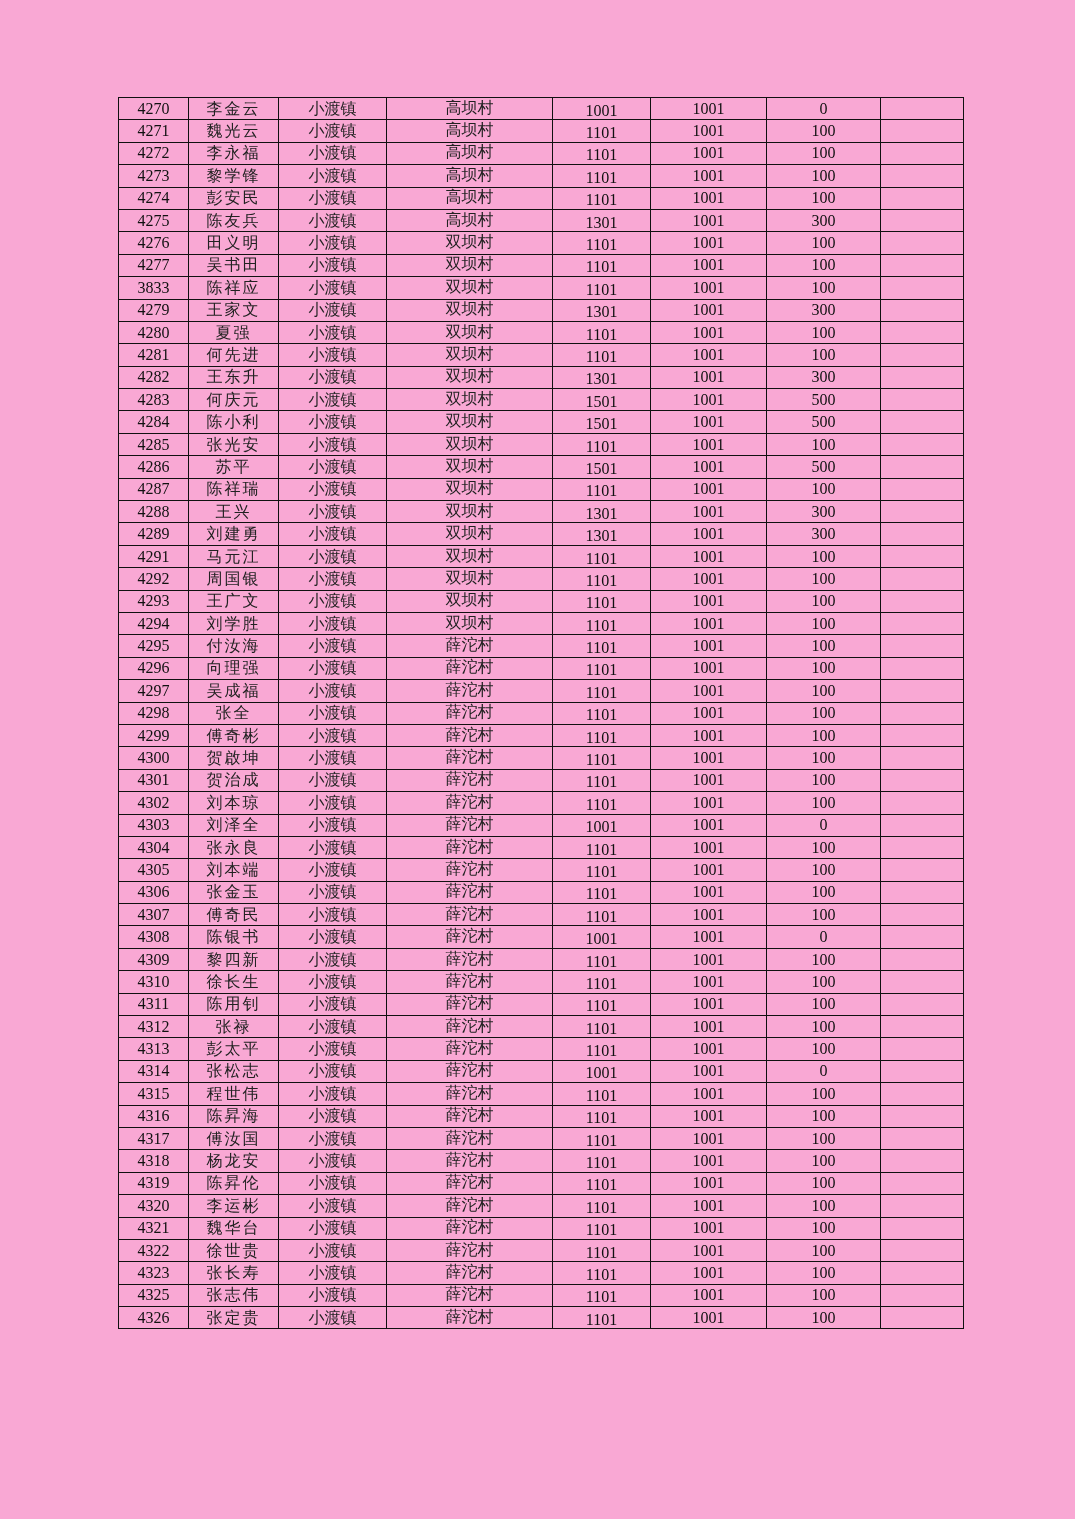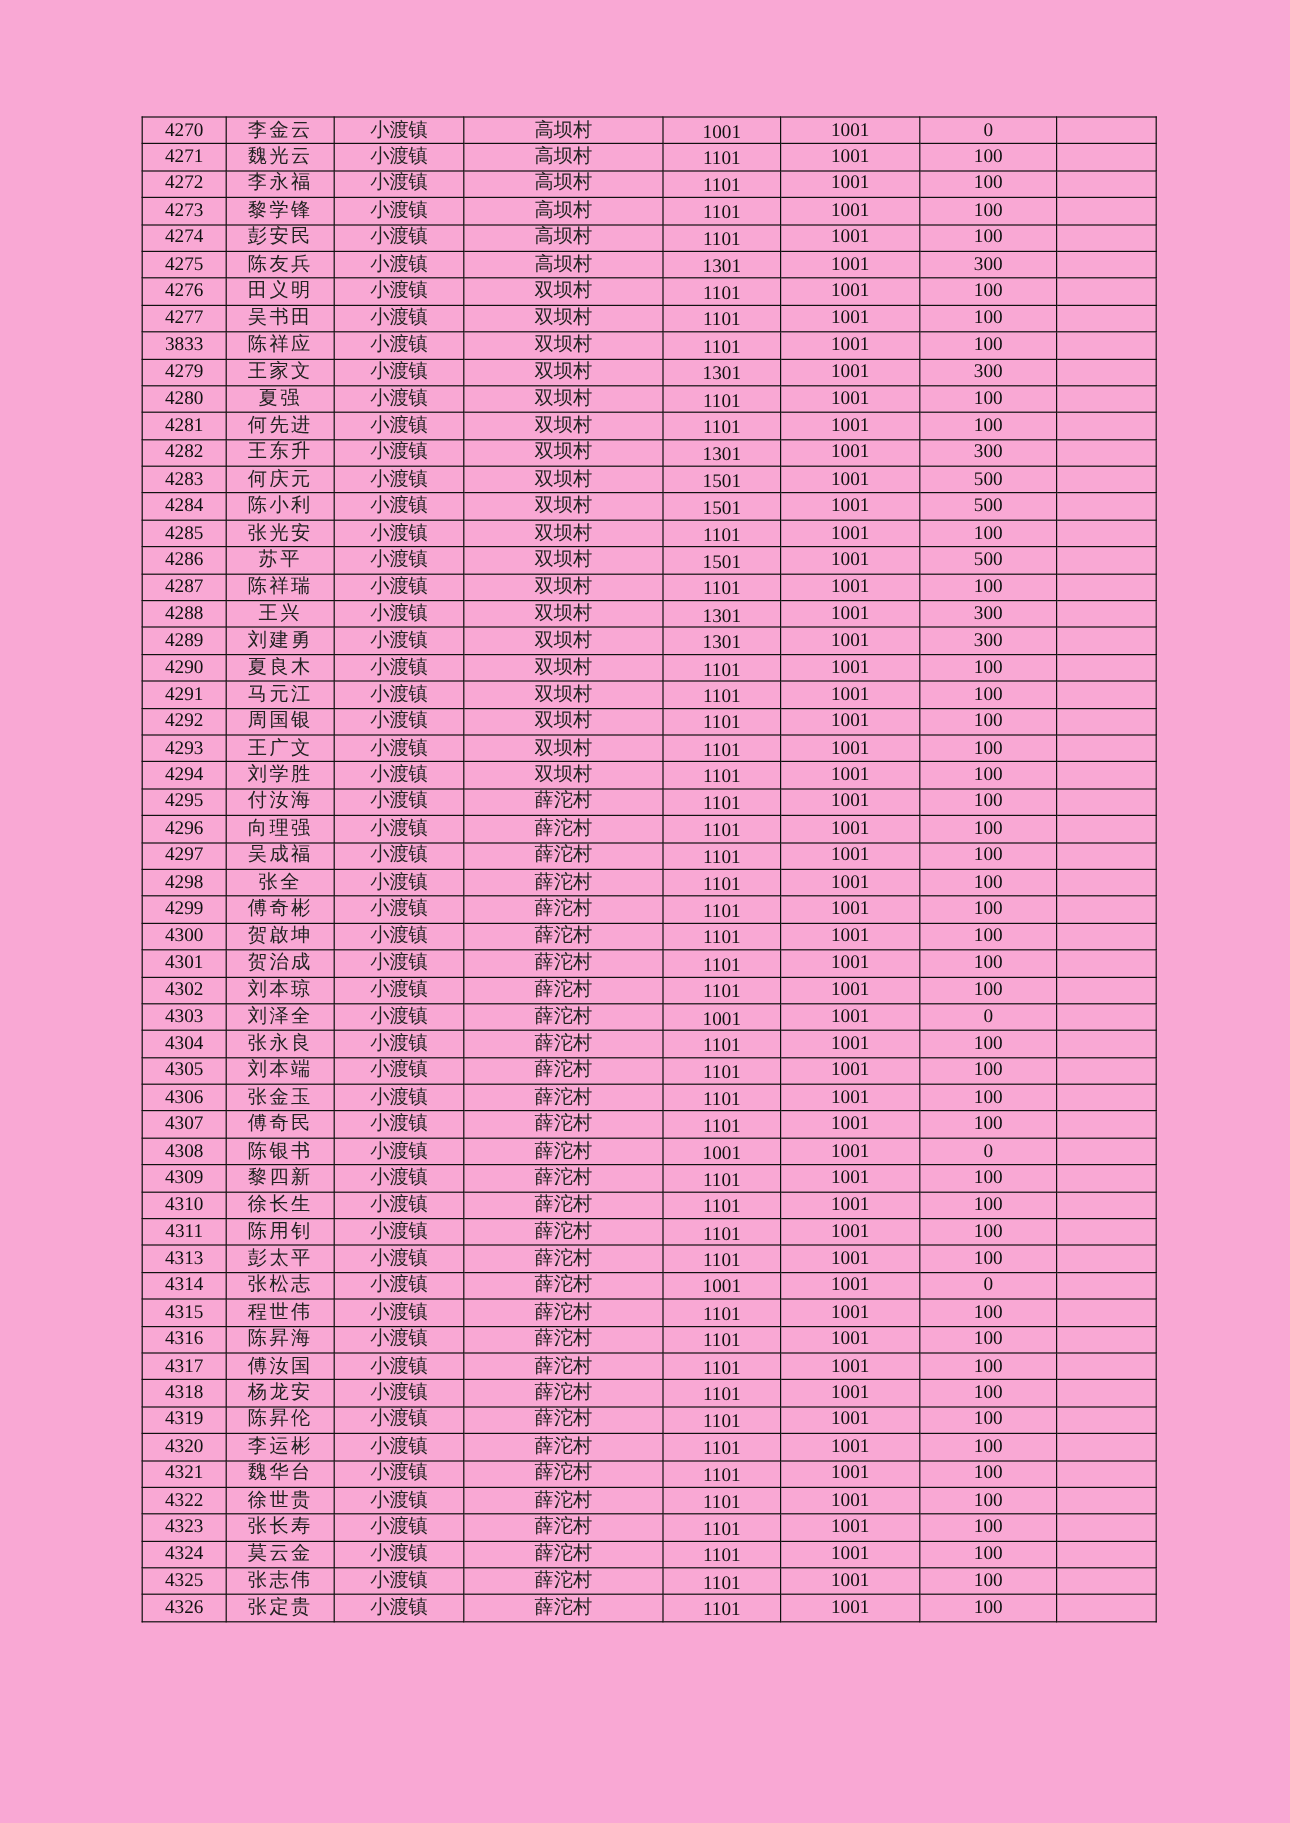--- a/index.html
+++ b/index.html
@@ -236,30 +236,20 @@
           <td class="c-id"><span>4289</span></td>
           <td class="c-name"><span>刘建勇</span></td>
           <td class="c-town"><span>小渡镇</span></td>
           <td class="c-village"><span>双坝村</span></td>
           <td class="c-a"><span>1301</span></td>
           <td class="c-b"><span>1001</span></td>
           <td class="c-c"><span>300</span></td>
           <td class="c-note"><span></span></td>
         </tr>
         <tr>
-          <td class="c-id"><span>4290</span></td>
-          <td class="c-name"><span>夏良木</span></td>
-          <td class="c-town"><span>小渡镇</span></td>
-          <td class="c-village"><span>双坝村</span></td>
-          <td class="c-a"><span>1101</span></td>
-          <td class="c-b"><span>1001</span></td>
-          <td class="c-c"><span>100</span></td>
-          <td class="c-note"><span></span></td>
-        </tr>
-        <tr>
           <td class="c-id"><span>4291</span></td>
           <td class="c-name"><span>马元江</span></td>
           <td class="c-town"><span>小渡镇</span></td>
           <td class="c-village"><span>双坝村</span></td>
           <td class="c-a"><span>1101</span></td>
           <td class="c-b"><span>1001</span></td>
           <td class="c-c"><span>100</span></td>
           <td class="c-note"><span></span></td>
         </tr>
         <tr>
@@ -456,20 +446,30 @@
           <td class="c-id"><span>4311</span></td>
           <td class="c-name"><span>陈用钊</span></td>
           <td class="c-town"><span>小渡镇</span></td>
           <td class="c-village"><span>薛沱村</span></td>
           <td class="c-a"><span>1101</span></td>
           <td class="c-b"><span>1001</span></td>
           <td class="c-c"><span>100</span></td>
           <td class="c-note"><span></span></td>
         </tr>
         <tr>
+          <td class="c-id"><span>4312</span></td>
+          <td class="c-name"><span>张禄</span></td>
+          <td class="c-town"><span>小渡镇</span></td>
+          <td class="c-village"><span>薛沱村</span></td>
+          <td class="c-a"><span>1101</span></td>
+          <td class="c-b"><span>1001</span></td>
+          <td class="c-c"><span>100</span></td>
+          <td class="c-note"><span></span></td>
+        </tr>
+        <tr>
           <td class="c-id"><span>4313</span></td>
           <td class="c-name"><span>彭太平</span></td>
           <td class="c-town"><span>小渡镇</span></td>
           <td class="c-village"><span>薛沱村</span></td>
           <td class="c-a"><span>1101</span></td>
           <td class="c-b"><span>1001</span></td>
           <td class="c-c"><span>100</span></td>
           <td class="c-note"><span></span></td>
         </tr>
         <tr>
@@ -558,30 +558,20 @@
           <td class="c-town"><span>小渡镇</span></td>
           <td class="c-village"><span>薛沱村</span></td>
           <td class="c-a"><span>1101</span></td>
           <td class="c-b"><span>1001</span></td>
           <td class="c-c"><span>100</span></td>
           <td class="c-note"><span></span></td>
         </tr>
         <tr>
           <td class="c-id"><span>4323</span></td>
           <td class="c-name"><span>张长寿</span></td>
-          <td class="c-town"><span>小渡镇</span></td>
-          <td class="c-village"><span>薛沱村</span></td>
-          <td class="c-a"><span>1101</span></td>
-          <td class="c-b"><span>1001</span></td>
-          <td class="c-c"><span>100</span></td>
-          <td class="c-note"><span></span></td>
-        </tr>
-        <tr>
-          <td class="c-id"><span>4324</span></td>
-          <td class="c-name"><span>莫云金</span></td>
           <td class="c-town"><span>小渡镇</span></td>
           <td class="c-village"><span>薛沱村</span></td>
           <td class="c-a"><span>1101</span></td>
           <td class="c-b"><span>1001</span></td>
           <td class="c-c"><span>100</span></td>
           <td class="c-note"><span></span></td>
         </tr>
         <tr>
           <td class="c-id"><span>4325</span></td>
           <td class="c-name"><span>张志伟</span></td>

